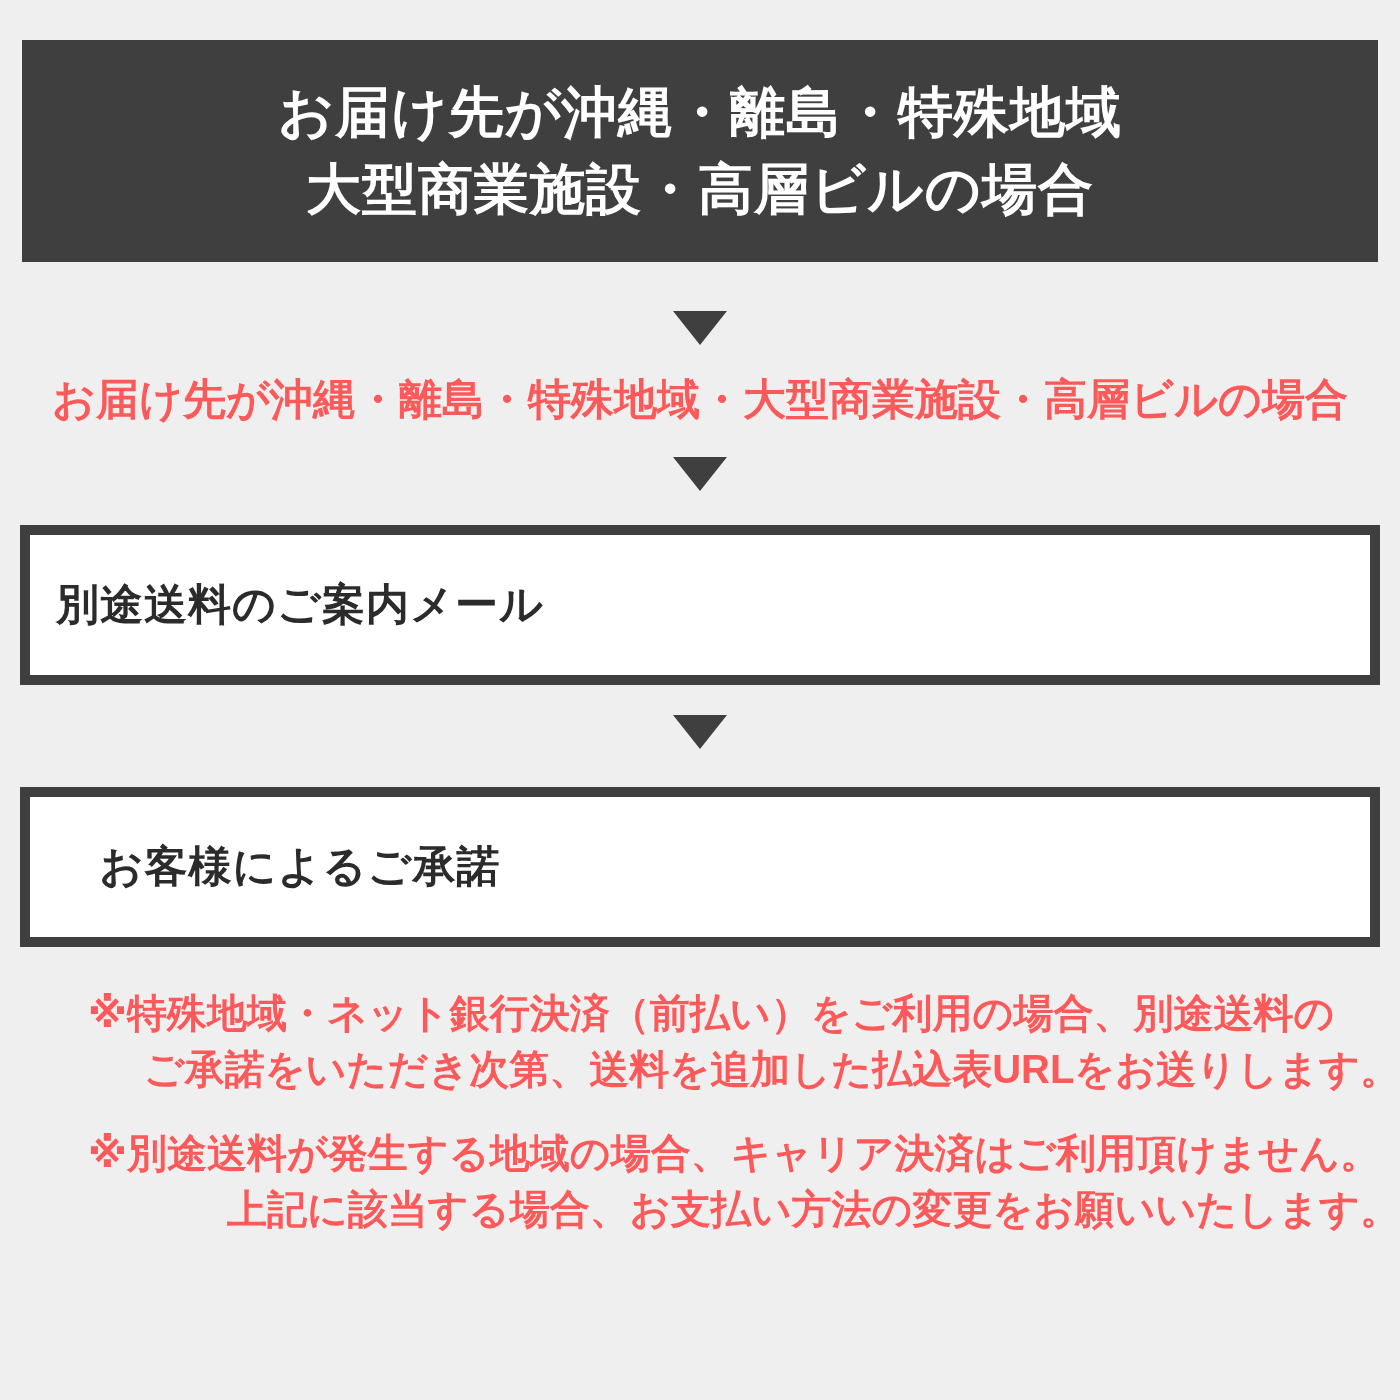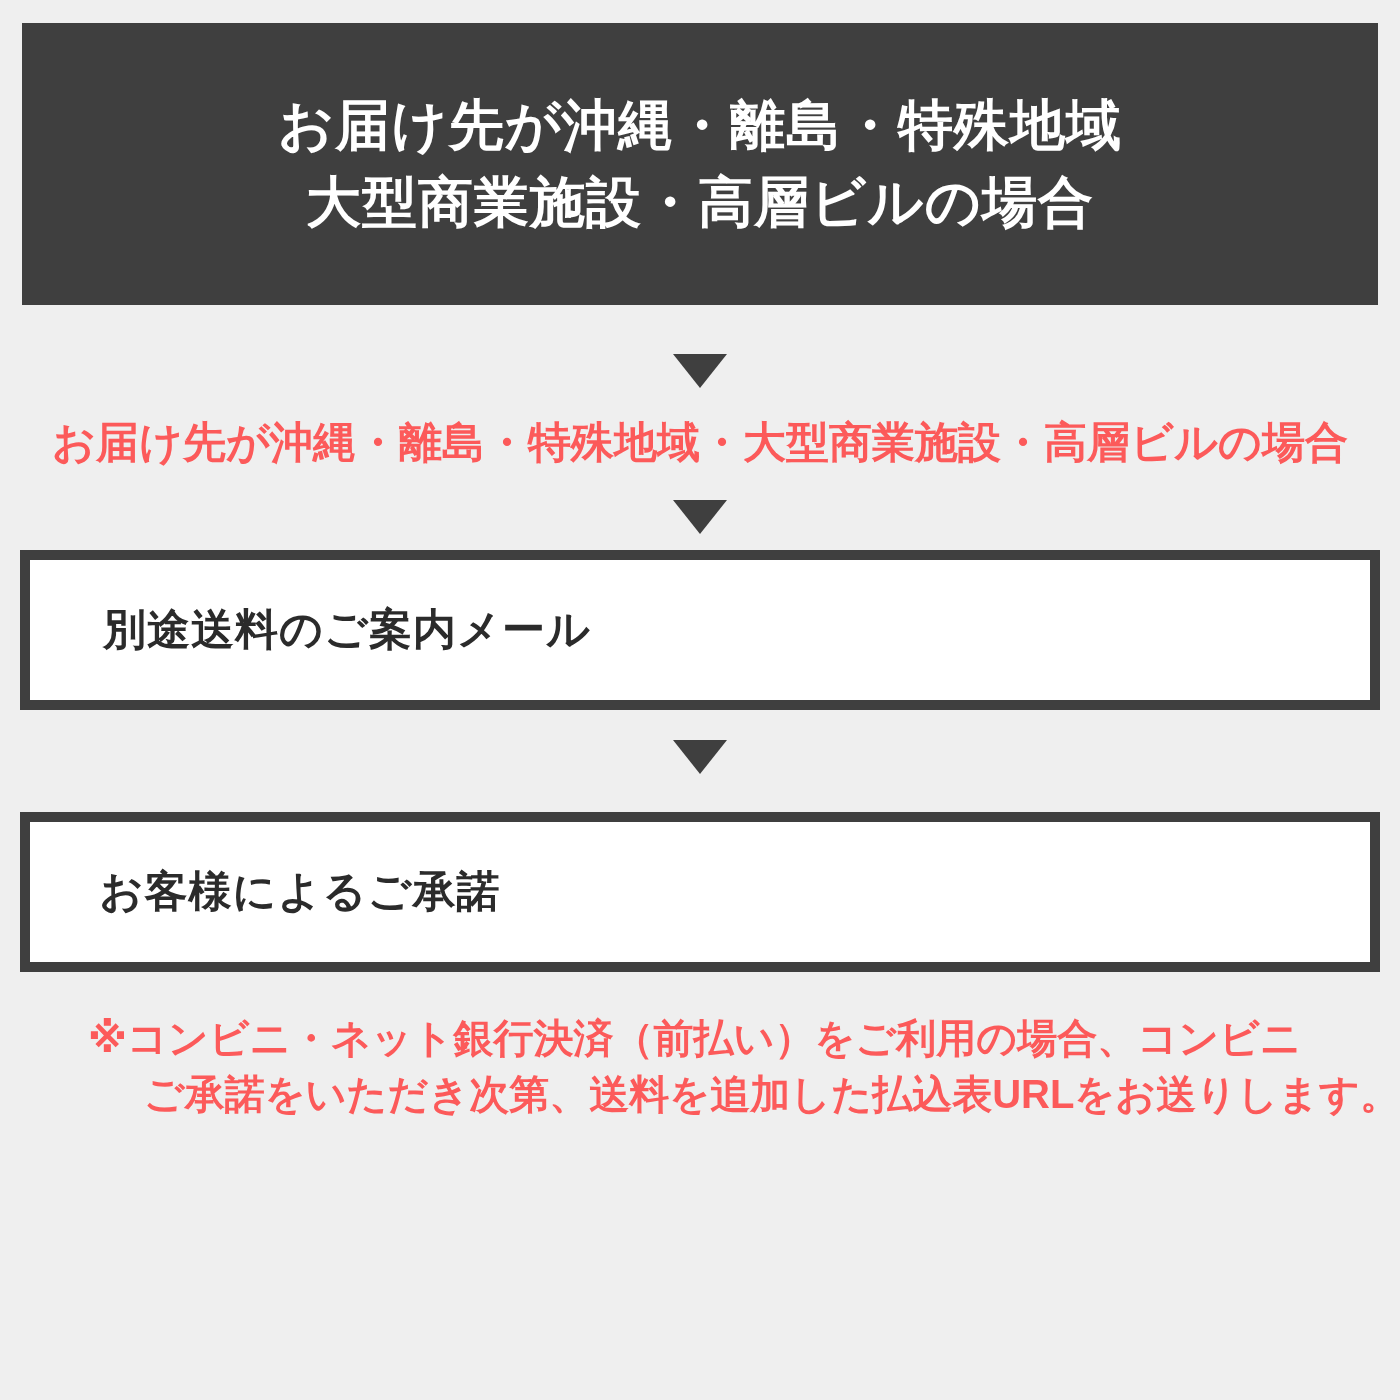--- a/index.html
+++ b/index.html
@@ -11,22 +11,22 @@
     overflow: hidden;
   }
   .page {
     position: relative;
     width: 1400px;
     height: 1400px;
   }
 
   
   .header-banner {
-    margin: 23px 22px 0 22px;
-    height: 282px;
+    margin: 40px 22px 0 22px;
+    height: 222px;
     background: #3f3f3f;
     color: #ffffff;
     font-weight: bold;
     font-size: 55px;
     line-height: 77px;
     letter-spacing: 1px;
     display: flex;
     flex-direction: column;
     align-items: center;
     justify-content: center;
@@ -68,21 +68,21 @@
   
   .step-box {
     margin-left: 20px;
     margin-right: 20px;
     height: 160px;
     background: #ffffff;
     border: 10px solid #3f3f3f;
     display: flex;
     align-items: center;
   }
-  .step-box-1 { margin-top: 16px; padding-left: 47px; }
+  .step-box-1 { margin-top: 34px; }
   .step-box-2 { margin-top: 38px; }
   .step-label {
     width: 540px;
     flex: 0 0 540px;
     text-align: center;
     font-size: 43px;
     font-weight: bold;
     color: #2b2b2b;
     letter-spacing: 1px;
   }
@@ -129,18 +129,22 @@
     <div class="step-label">別途送料のご案内メール</div>
   </div>
 
   <div class="down-arrow arrow-3"></div>
 
   <div class="step-box step-box-2">
     <div class="step-label">お客様によるご承諾</div>
   </div>
 
   <div class="note note-1">
-    <div class="note-line-1">※コンビニ・ネット銀行決済（前払い）をご利用の場合、コンビニ</div>
+    <div class="note-line-1">※特殊地域・ネット銀行決済（前払い）をご利用の場合、別途送料の</div>
     <div class="note-line-2">ご承諾をいただき次第、送料を追加した払込表URLをお送りします。</div>
   </div>
 
+  <div class="note note-2">
+    <div class="note-line-1">※別途送料が発生する地域の場合、キャリア決済はご利用頂けません。</div>
+    <div class="note-line-2">上記に該当する場合、お支払い方法の変更をお願いいたします。</div>
+  </div>
 
 </div>
 
 </body></html>

